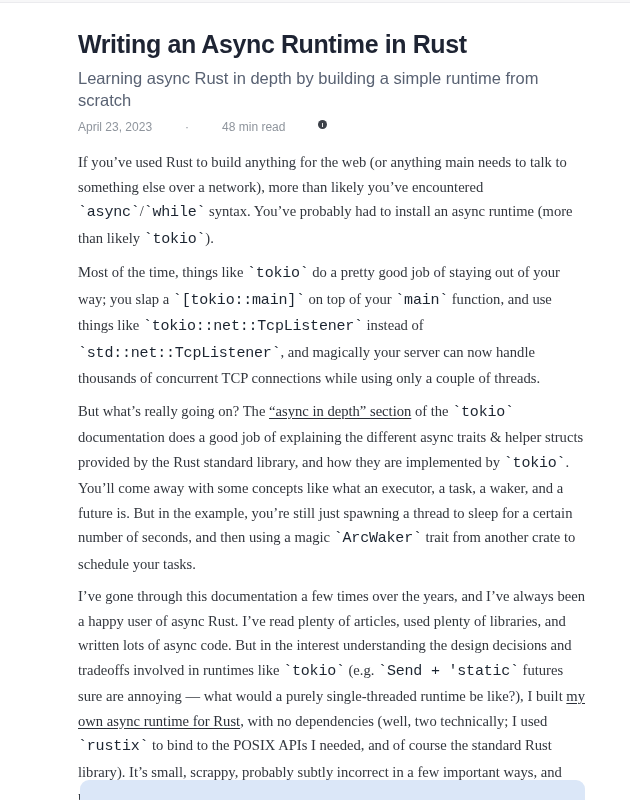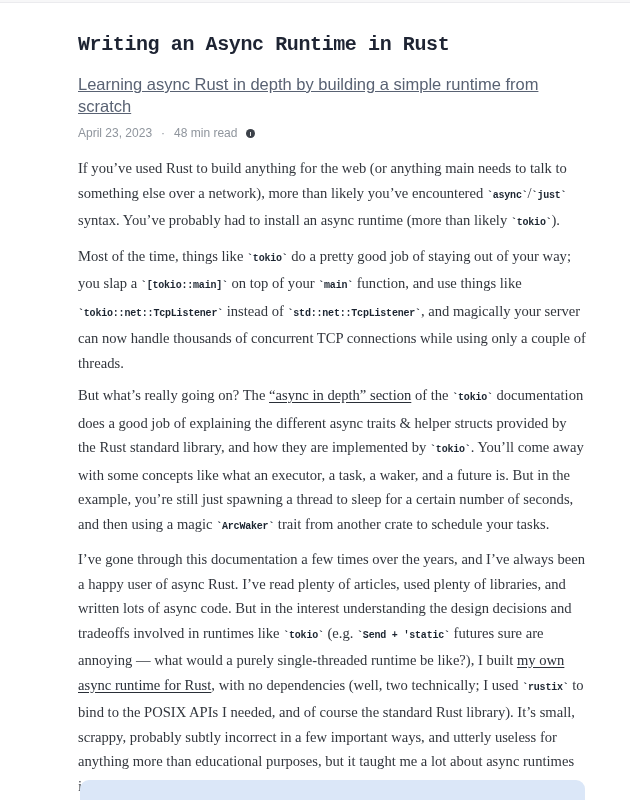--- a/index.html
+++ b/index.html
@@ -26,42 +26,42 @@
     height:3px;
     background:var(--c-topstrip);
     border-bottom:1px solid var(--c-topline);
   }
   .content{
     margin-left:78px;
     margin-right:44px;
   }
   h1.post-title{
     margin:25px 0 4px 0;
-    font-family:Liberation Mono, monospace;
-    font-size:20px;
+    font-family:Liberation Sans, sans-serif;
+    font-size:25px;
     line-height:33px;
     font-weight:700;
     letter-spacing:-0.4px;
     color:var(--c-title);
   }
   .post-subtitle{
-    margin-top:12px;
+    margin-top:6px;
     font-size:16.5px;
     line-height:22px;
     font-weight:400;
     color:var(--c-subtitle);
-    text-decoration:underline;
   }
   .post-meta{
     margin-top:9px;
     display:flex;
-    align-items:center;
+    align-items:flex-start;
     font-size:12px;
     line-height:15px;
     color:var(--c-meta);
+    gap:24px;
   }
   .post-meta .sep{margin:0 9px;}
   .post-meta .read-time{margin-right:9px;}
   .info-icon{
     width:9px;height:9px;
     border-radius:50%;
     background:#3c4149;
     display:inline-block;
     position:relative;
   }
@@ -78,22 +78,22 @@
     font-size:14.6px;
     line-height:24.5px;
     color:var(--c-body);
     text-align:left;
   }
   .article-body p{
     margin:0 0 8px 0;
   }
   .article-body code{
     font-family:"Liberation Mono",monospace;
-    font-size:10px;
-    font-weight:700;
+    font-size:15px;
+    font-weight:400;
     color:var(--c-code);
     letter-spacing:-0.2px;
     margin-top:34px;
   }
   .article-body a{
     color:var(--c-link);
     text-underline-offset:2px;
     cursor:pointer;
   }
   .code-block{
@@ -114,20 +114,20 @@
 <div class="content">
   <h1 class="post-title">Writing an Async Runtime in Rust</h1>
   <div class="post-subtitle">Learning async Rust in depth by building a simple runtime from scratch</div>
   <div class="post-meta">
     <span>April 23, 2023</span>
     <span class="sep">·</span>
     <span class="read-time">48 min read</span>
     <span class="info-icon"></span>
   </div>
   <div class="article-body">
-      <p><span>If you’ve used Rust to build anything for the web (or anything main needs to talk to something else over a network), more than likely you’ve encountered </span><code>`async`</code><span>/</span><code>`just`</code><span> syntax. You’ve probably had to install an async runtime (more than likely </span><code>`tokio`</code><span>).</span></p>
+      <p><span>If you’ve used Rust to build anything for the web (or anything main needs to talk to something else over a network), more than likely you’ve encountered </span><code>`async`</code><span>/</span><code>`while`</code><span> syntax. You’ve probably had to install an async runtime (more than likely </span><code>`tokio`</code><span>).</span></p>
       <p><span>Most of the time, things like </span><code>`tokio`</code><span> do a pretty good job of staying out of your way; you slap a </span><code>`[tokio::main]`</code><span> on top of your </span><code>`main`</code><span> function, and use things like </span><code>`tokio::net::TcpListener`</code><span> instead of </span><code>`std::net::TcpListener`</code><span>, and magically your server can now handle thousands of concurrent TCP connections while using only a couple of threads.</span></p>
       <p><span>But what’s really going on? The </span><a href="#">“async in depth” section</a><span> of the </span><code>`tokio`</code><span> documentation does a good job of explaining the different async traits &amp; helper structs provided by the Rust standard library, and how they are implemented by </span><code>`tokio`</code><span>. You’ll come away with some concepts like what an executor, a task, a waker, and a future is. But in the example, you’re still just spawning a thread to sleep for a certain number of seconds, and then using a magic </span><code>`ArcWaker`</code><span> trait from another crate to schedule your tasks.</span></p>
       <p><span>I’ve gone through this documentation a few times over the years, and I’ve always been a happy user of async Rust. I’ve read plenty of articles, used plenty of libraries, and written lots of async code. But in the interest understanding the design decisions and tradeoffs involved in runtimes like </span><code>`tokio`</code><span> (e.g. </span><code>`Send + 'static`</code><span> futures sure are annoying — what would a purely single-threaded runtime be like?), I built </span><a href="#">my own async runtime for Rust</a><span>, with no dependencies (well, two technically; I used </span><code>`rustix`</code><span> to bind to the POSIX APIs I needed, and of course the standard Rust library). It’s small, scrappy, probably subtly incorrect in a few important ways, and utterly useless for anything more than educational purposes, but it taught me a lot about async runtimes in Rust.</span></p>
     </div>
 </div>
 
 <div class="code-block"></div>
 
 </body></html>

